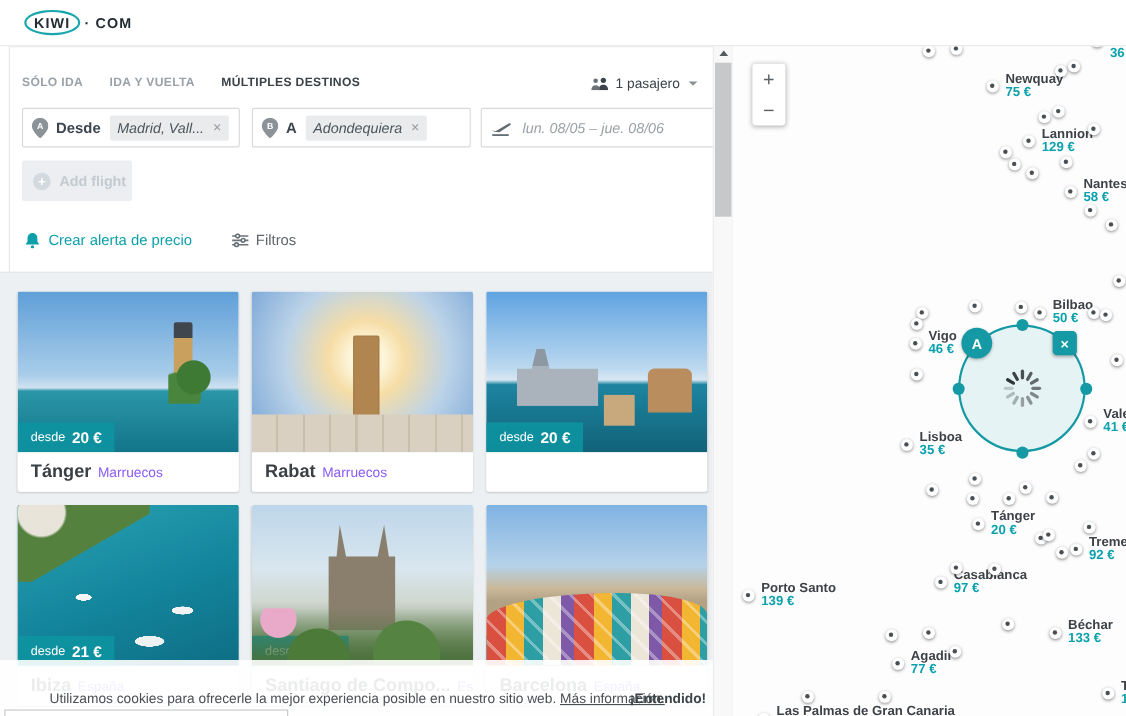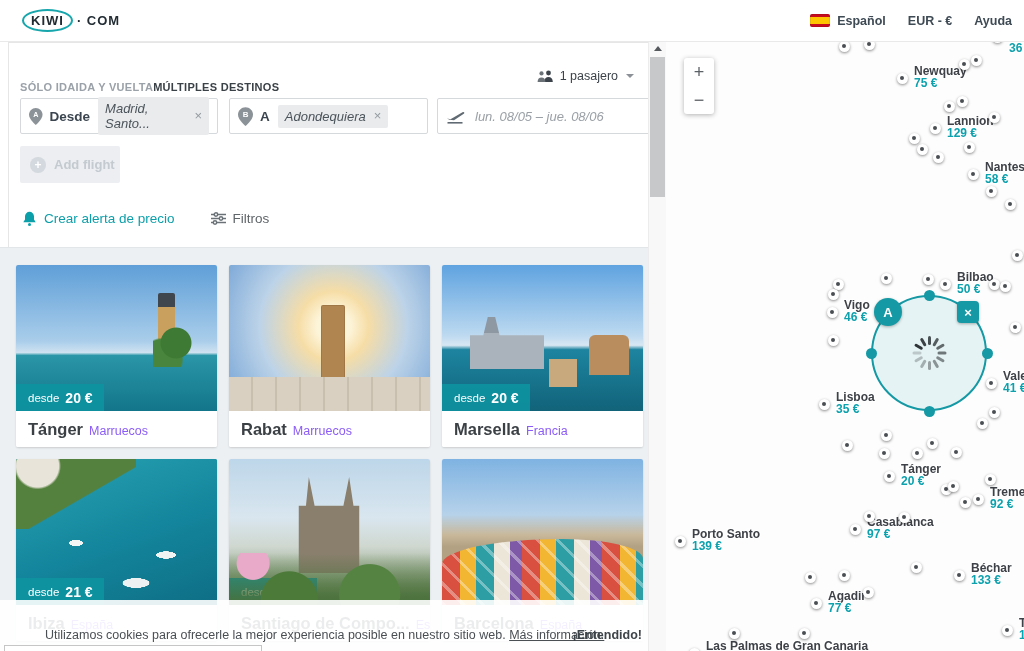--- a/index.html
+++ b/index.html
@@ -9,21 +9,21 @@
   .header{position:absolute;left:0;top:0;width:1024px;height:41px;background:#fff;border-bottom:1px solid #e9e9e9;z-index:40;}
   .logo{position:absolute;left:22px;top:9px;display:flex;align-items:center;font-weight:bold;color:#222c33;font-size:13px;letter-spacing:1px;}
   .logo .ring{border:2px solid #18a6ad;border-radius:50%;padding:2px 7px;margin-right:4px;}
   .hdr-right{position:absolute;right:12px;top:0;height:41px;display:flex;align-items:center;gap:22px;font-size:12.5px;font-weight:bold;color:#3e4a54;}
   .hdr-item{display:flex;align-items:center;gap:7px;cursor:pointer;}
   .flag{width:20px;height:13px;border-radius:2px;background:linear-gradient(180deg,#c60b1e 0 25%,#ffc400 25% 75%,#c60b1e 75% 100%);box-shadow:0 0 0 1px rgba(0,0,0,.08) inset;}
 
   
   .panel{position:absolute;left:0;top:41px;width:648px;height:610px;background:#fff;}
   .form-card{position:absolute;left:8px;top:1px;width:640px;height:205px;border-top:1px solid #e6e6e6;border-left:1px solid #e6e6e6;background:#fff;}
-  .tabs{position:absolute;left:20px;top:40px;display:flex;font-size:11px;font-weight:bold;letter-spacing:.3px;color:#9aa1a8;}
+  .tabs{position:absolute;left:20px;top:28px;display:flex;gap:24px;font-size:11px;font-weight:bold;letter-spacing:.3px;color:#9aa1a8;}
   .tab{cursor:pointer;}
   .tab.active{color:#3a4147;text-align:center;}
   .passengers{position:absolute;right:14px;top:28px;display:flex;align-items:center;gap:6px;font-size:12.5px;color:#3c434a;cursor:pointer;}
   .caret{width:0;height:0;border-left:4px solid transparent;border-right:4px solid transparent;border-top:4px solid #8b9196;margin-left:2px;}
 
   .fbox{position:absolute;top:57px;height:36px;border:1px solid #d6d9dc;border-radius:2px;background:#fff;display:flex;align-items:center;padding:0 8px;box-sizing:border-box;}
   .fbox .lbl{font-size:13.5px;font-weight:bold;color:#3b4550;margin:0 8px 0 7px;}
   .chip{display:inline-flex;align-items:center;background:#e9ebed;border-radius:2px;padding:4px 7px;font-size:13px;font-style:italic;color:#4c545b;cursor:pointer;}
   .chip .x{margin-left:8px;color:#949a9f;font-style:normal;font-size:13px;line-height:10px;}
   .dates-text{font-size:13px;font-style:italic;color:#9aa0a6;margin-left:9px;}
@@ -103,32 +103,20 @@
 </head>
 <body>
 
 <div class="stage">
 
   <div class="header">
     <div class="logo">
       <span class="ring">KIWI</span>
       <span>· COM</span>
     </div>
-    <div class="hdr-right">
-      <div class="hdr-item">
-        <span class="flag"></span>
-        <span>Español</span>
-      </div>
-      <div class="hdr-item">
-        <span>EUR - €</span>
-      </div>
-      <div class="hdr-item">
-        <span>Ayuda</span>
-      </div>
-    </div>
   </div>
 
   <div class="panel">
     <div class="form-card"></div>
 
     <div class="tabs" id="tabs">
         <div class="tab">SÓLO IDA</div>
         <div class="tab">IDA Y VUELTA</div>
         <div class="tab active">MÚLTIPLES DESTINOS</div>
       </div>
@@ -144,21 +132,21 @@
       <span class="caret"></span>
     </div>
 
     <div class="fbox" style="left:20px;width:198px;">
       <svg width="15" height="19" viewBox="0 0 16 20">
         <path d="M8,0 C3.6,0 0,3.6 0,8 c0,5.4 8,12 8,12 s8,-6.6 8,-12 C16,3.6 12.4,0 8,0 Z" fill="#8b9298"></path>
         <text x="8" y="11" text-anchor="middle" font-size="8.5" font-weight="bold" fill="#fff" font-family="Liberation Sans,sans-serif">A</text>
       </svg>
       <span class="lbl">Desde</span>
       <span class="chip">
-        <span>Madrid, Santo...</span>
+        <span>Madrid, Vall...</span>
         <span class="x">×</span>
       </span>
     </div>
 
     <div class="fbox" style="left:229px;width:199px;">
       <svg width="15" height="19" viewBox="0 0 16 20">
         <path d="M8,0 C3.6,0 0,3.6 0,8 c0,5.4 8,12 8,12 s8,-6.6 8,-12 C16,3.6 12.4,0 8,0 Z" fill="#8b9298"></path>
         <text x="8" y="11" text-anchor="middle" font-size="8.5" font-weight="bold" fill="#fff" font-family="Liberation Sans,sans-serif">B</text>
       </svg>
       <span class="lbl">A</span>
@@ -229,24 +217,20 @@
               <span class="city">Rabat</span>
               <span class="country">Marruecos</span>
             </div>
           </article>
           <article class="card">
             <div class="cimg scene-2">
               <div class="ribbon">
                 <span>desde</span>
                 <b>20 €</b>
               </div>
-            </div>
-            <div class="cmeta">
-              <span class="city">Marsella</span>
-              <span class="country">Francia</span>
             </div>
           </article>
           <article class="card">
             <div class="cimg scene-3">
               <div class="ribbon">
                 <span>desde</span>
                 <b>21 €</b>
               </div>
             </div>
             <div class="cmeta">

